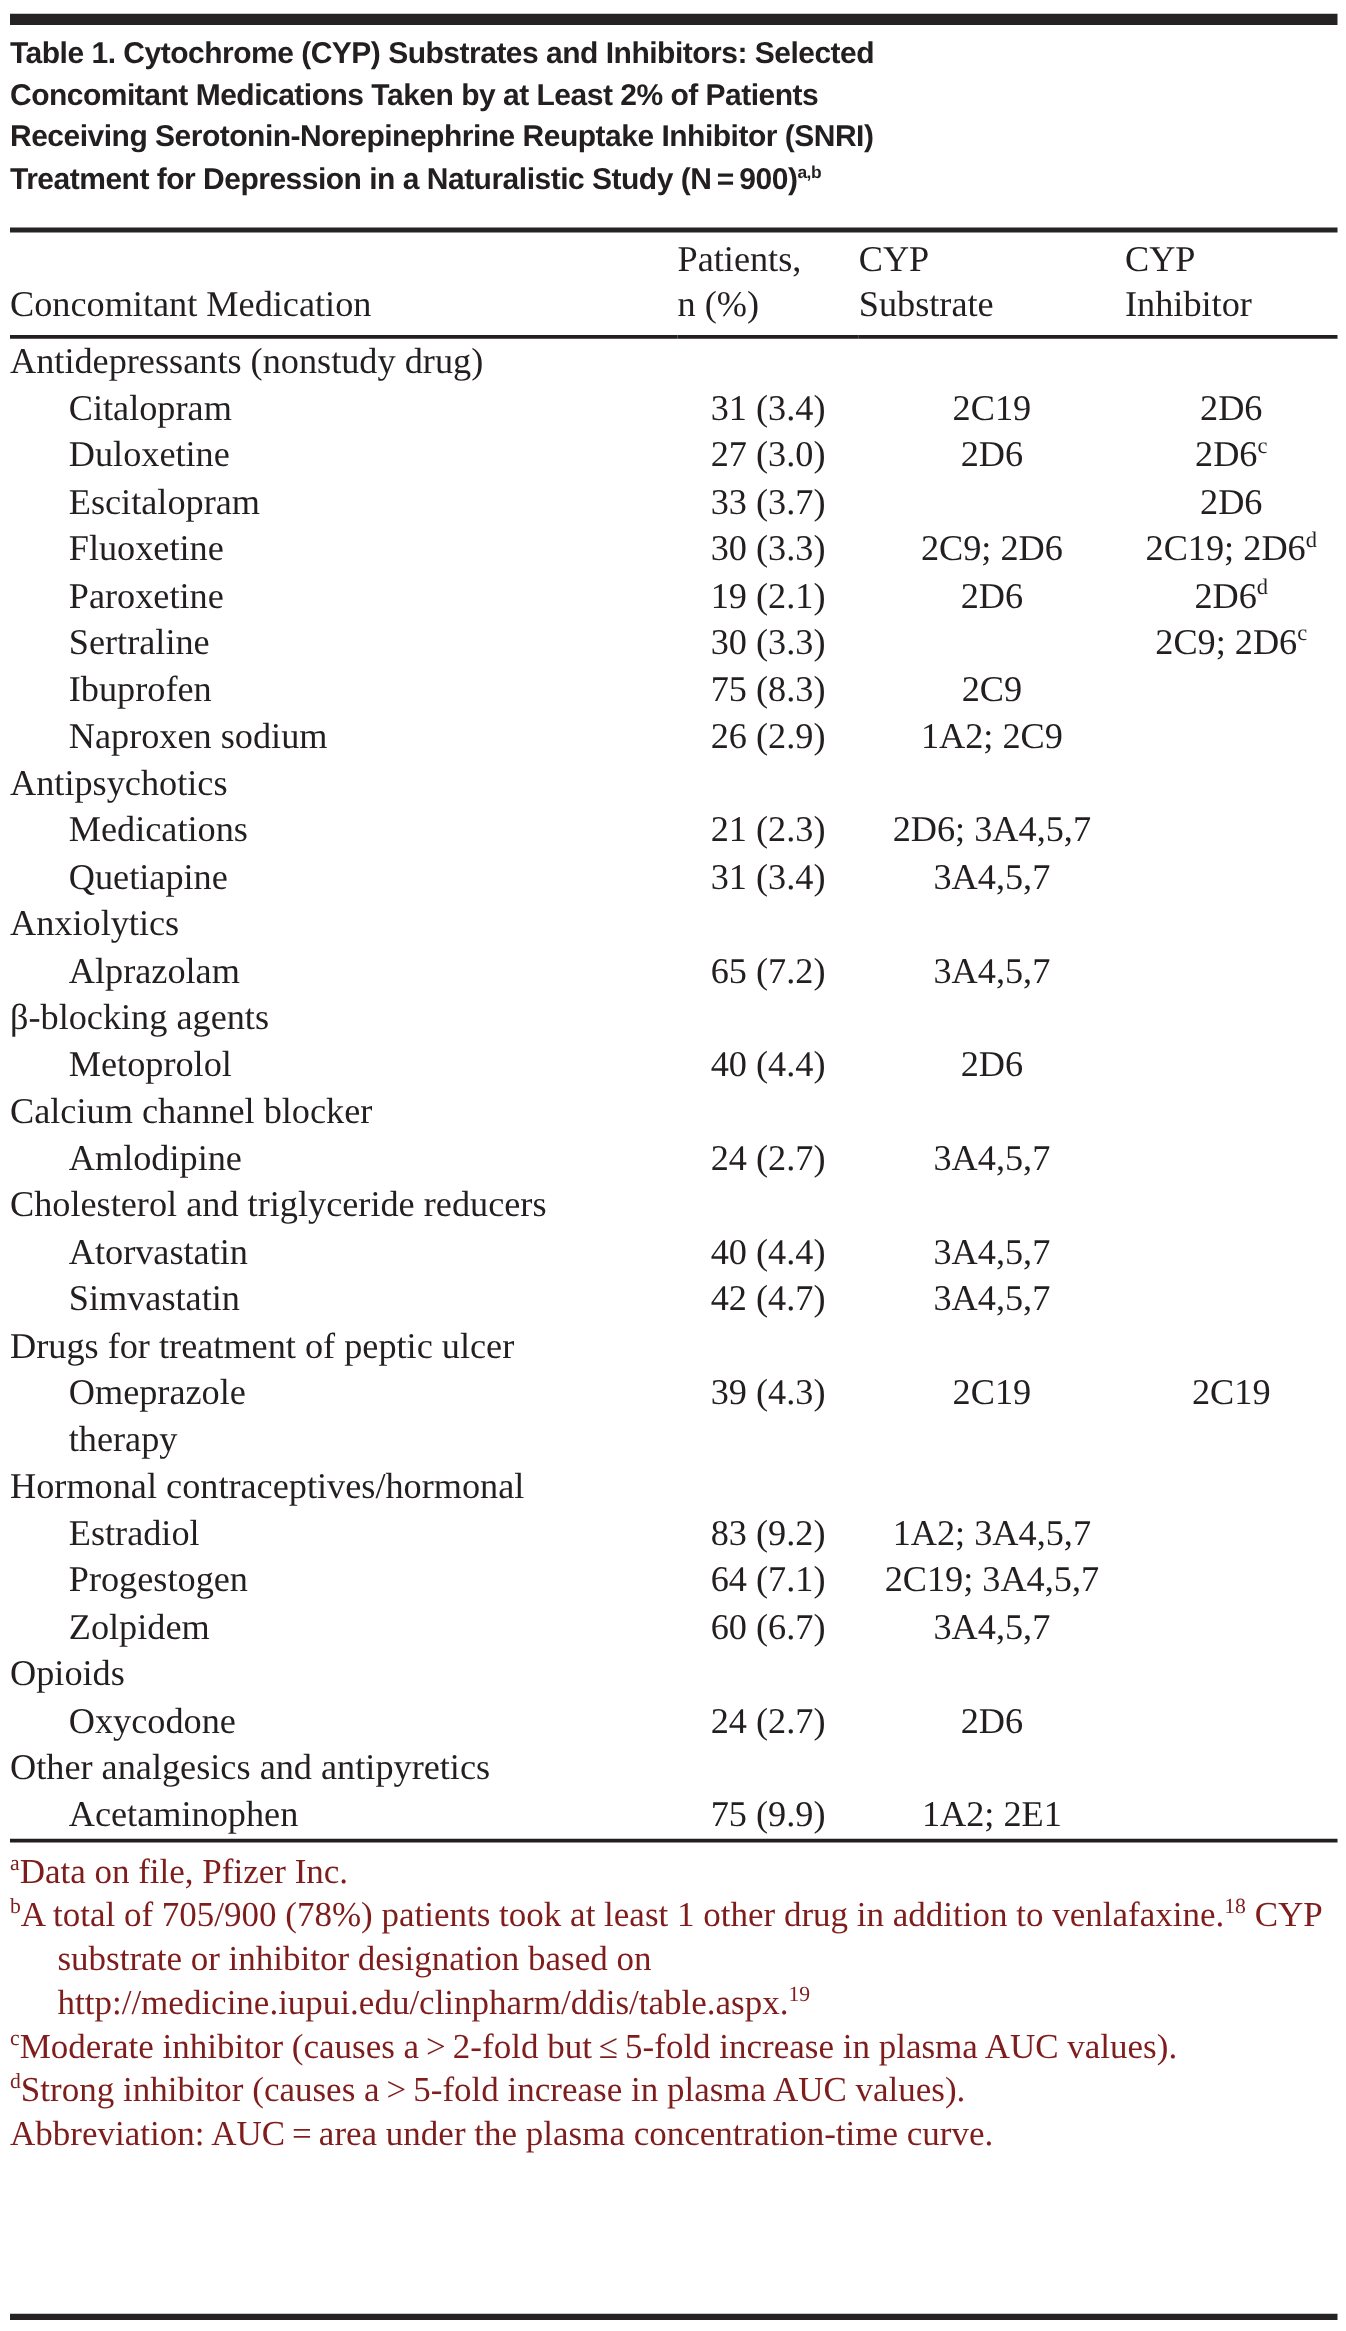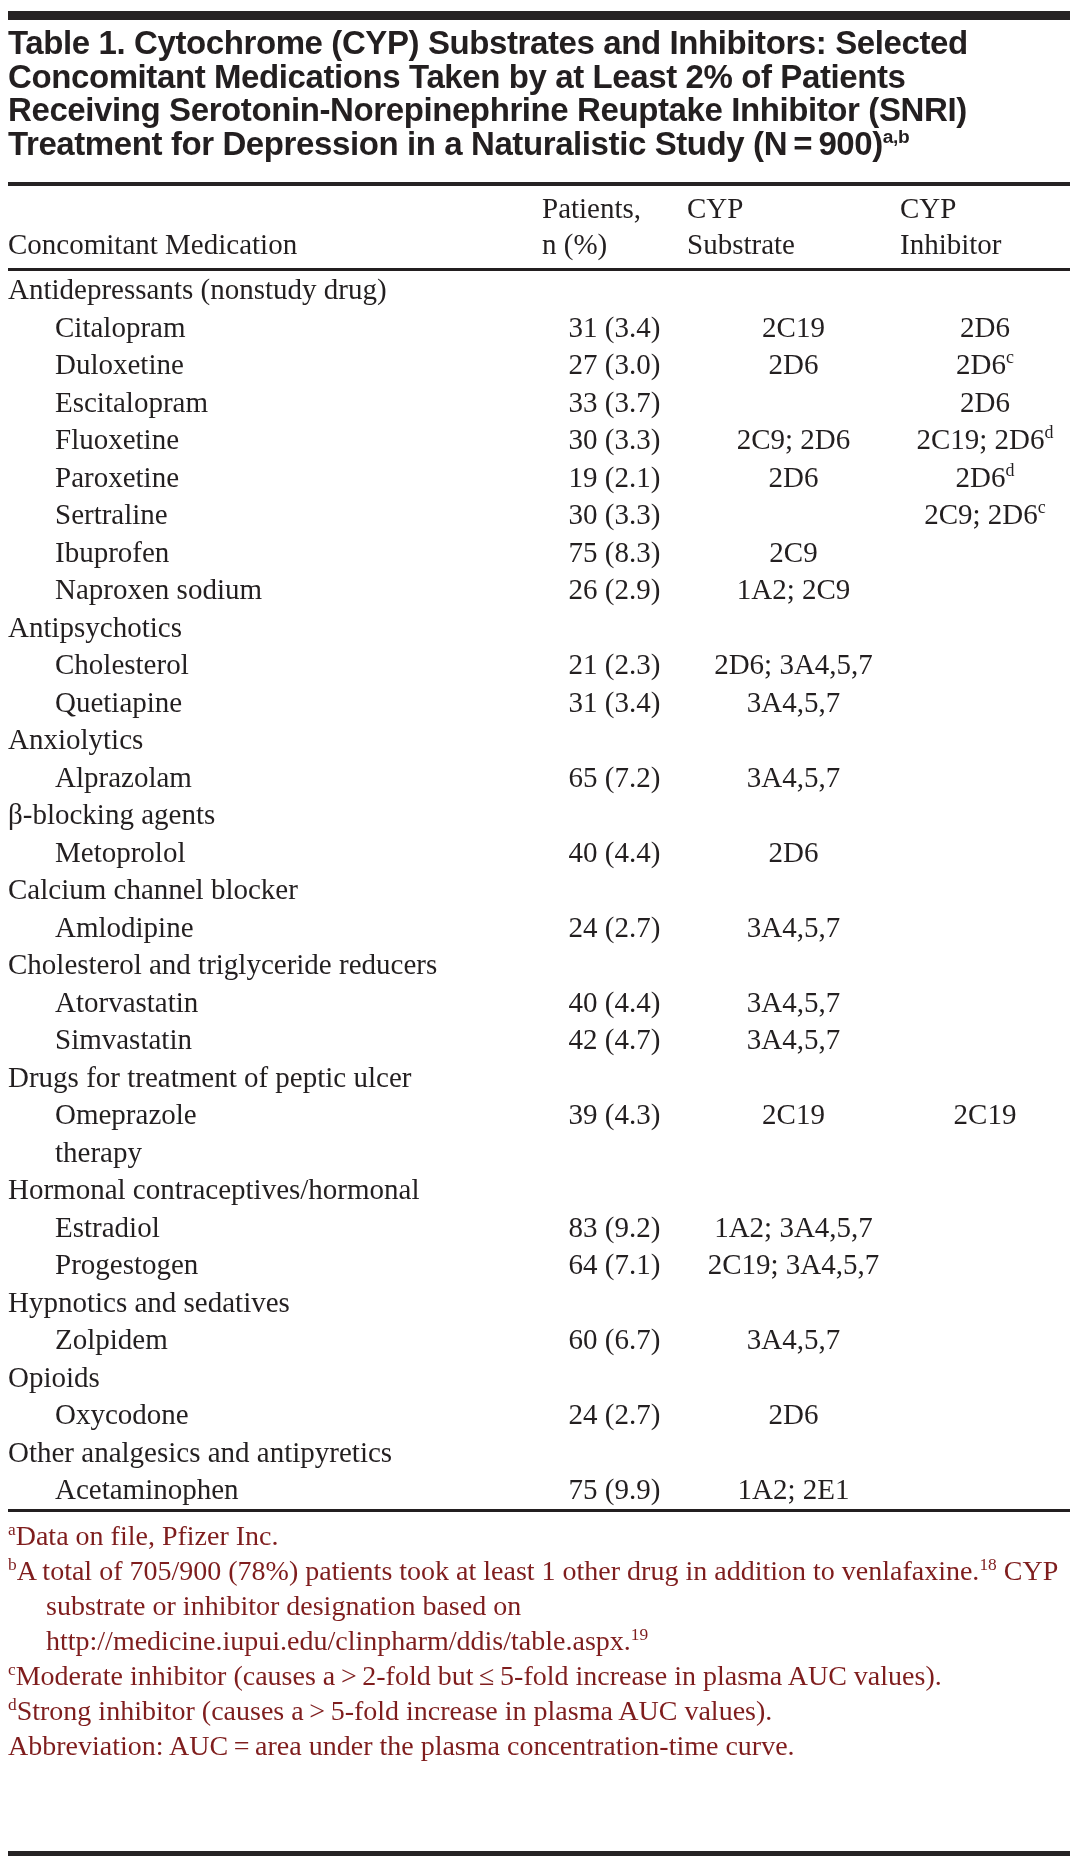--- a/index.html
+++ b/index.html
@@ -10,21 +10,21 @@
     position: relative;
     overflow: hidden;
     font-family: "Liberation Serif", serif;
     color: #231f20;
   }
   .inner { padding: 11px 7px 0 8px; }
   .rule-top { height: 9px; background: #262324; }
   .title {
     font-family: "Liberation Sans", sans-serif;
     font-weight: 700;
-    font-size: 33px;
+    font-size: 24px;
     line-height: 33.5px;
     letter-spacing: -0.4px;
     color: #231f20;
     margin-top: 6px;
   }
   .title .line { white-space: nowrap; }
   .title sup { font-size: 0.58em; line-height: 0; }
   .rule-mid { height: 4px; background: #262324; margin-top: 22px; }
 
   table { border-collapse: collapse; table-layout: fixed; width: 100%; }
@@ -141,21 +141,21 @@
           <tr>
             <td class="med drug">Naproxen sodium</td>
             <td class="">26 (2.9)</td>
             <td class="">1A2; 2C9</td>
             <td class=""><span></span></td>
           </tr>
           <tr>
             <td class="med sec" colspan="4">Antipsychotics</td>
           </tr>
           <tr>
-            <td class="med drug">Cholesterol</td>
+            <td class="med drug">Medications</td>
             <td class="">21 (2.3)</td>
             <td class="">2D6; 3A4,5,7</td>
             <td class=""><span></span></td>
           </tr>
           <tr>
             <td class="med drug">Quetiapine</td>
             <td class="">31 (3.4)</td>
             <td class="">3A4,5,7</td>
             <td class=""><span></span></td>
           </tr>
@@ -220,23 +220,20 @@
             <td class="med drug">Estradiol</td>
             <td class="">83 (9.2)</td>
             <td class="">1A2; 3A4,5,7</td>
             <td class=""><span></span></td>
           </tr>
           <tr>
             <td class="med drug">Progestogen</td>
             <td class="">64 (7.1)</td>
             <td class="">2C19; 3A4,5,7</td>
             <td class=""><span></span></td>
-          </tr>
-          <tr>
-            <td class="med sec" colspan="4">Hypnotics and sedatives</td>
           </tr>
           <tr>
             <td class="med drug">Zolpidem</td>
             <td class="">60 (6.7)</td>
             <td class="">3A4,5,7</td>
             <td class=""><span></span></td>
           </tr>
           <tr>
             <td class="med sec" colspan="4">Opioids</td>
           </tr>

